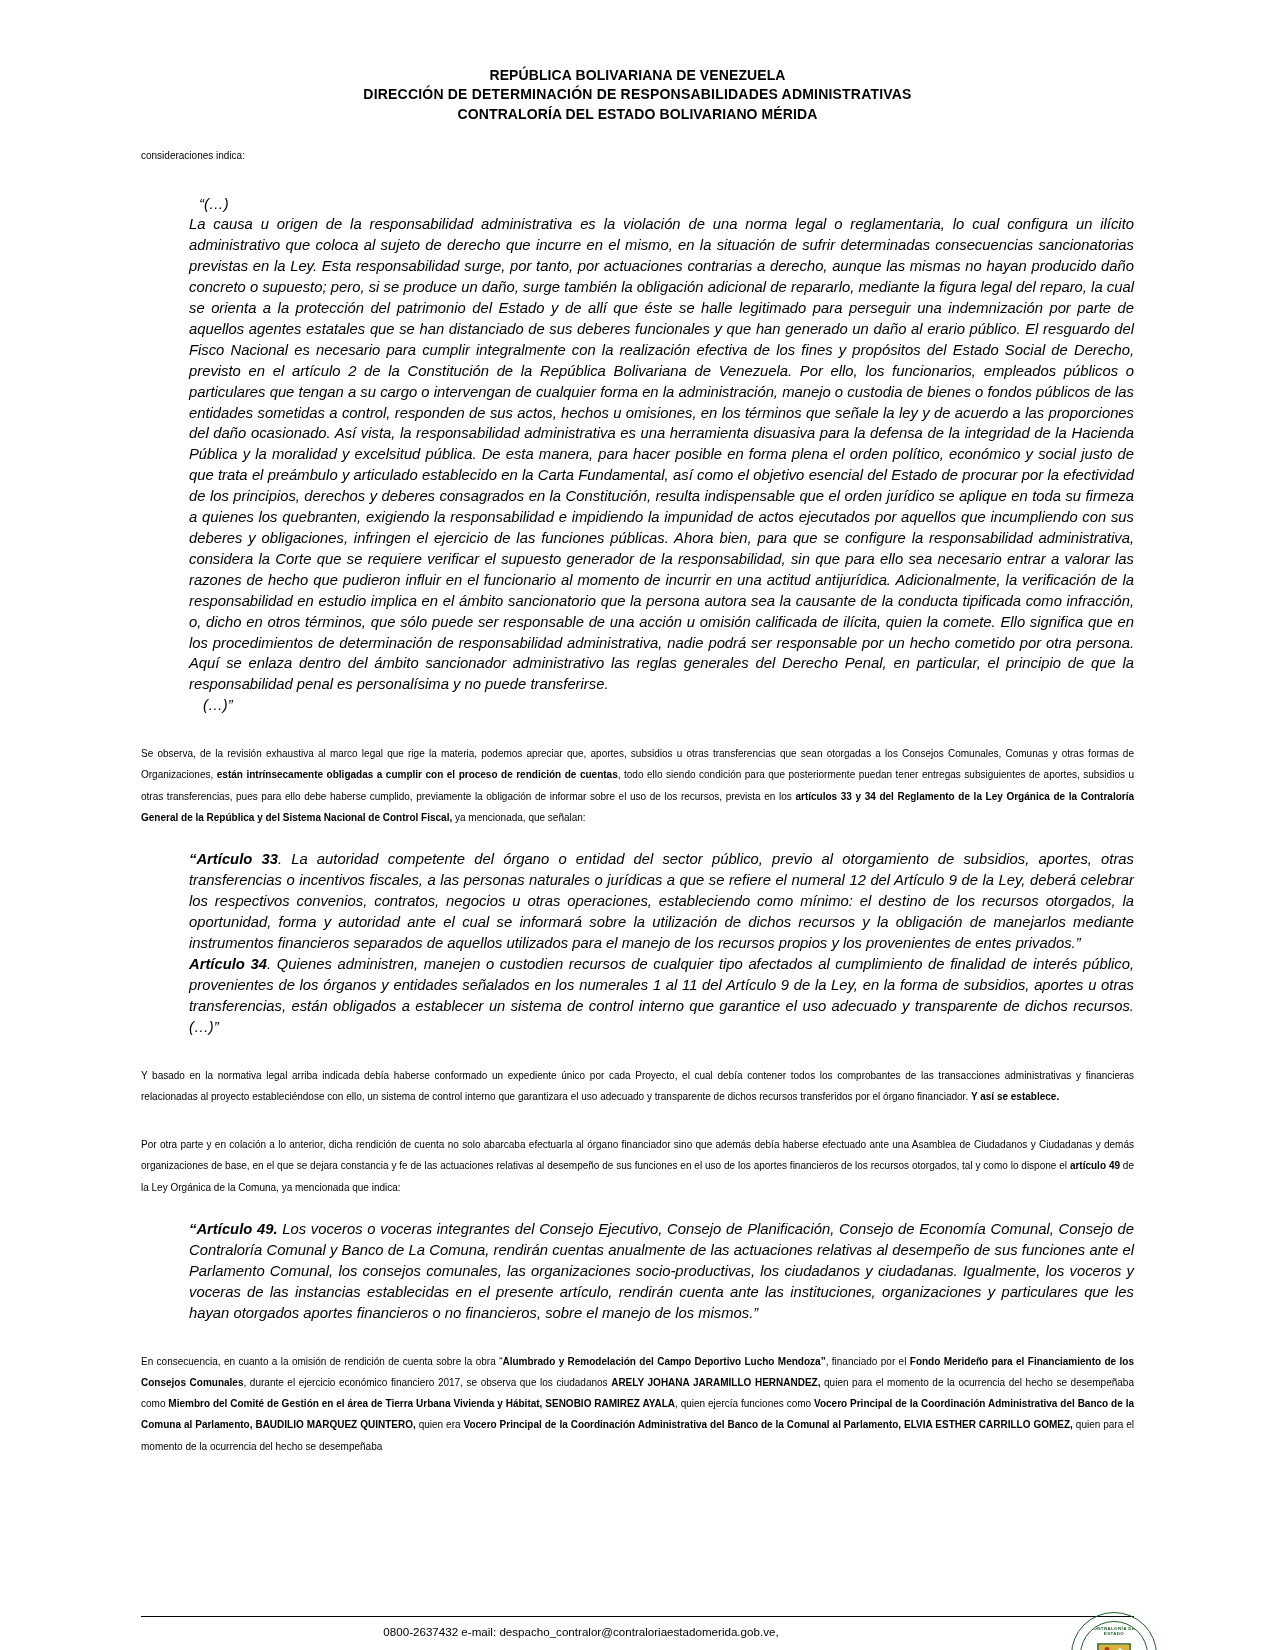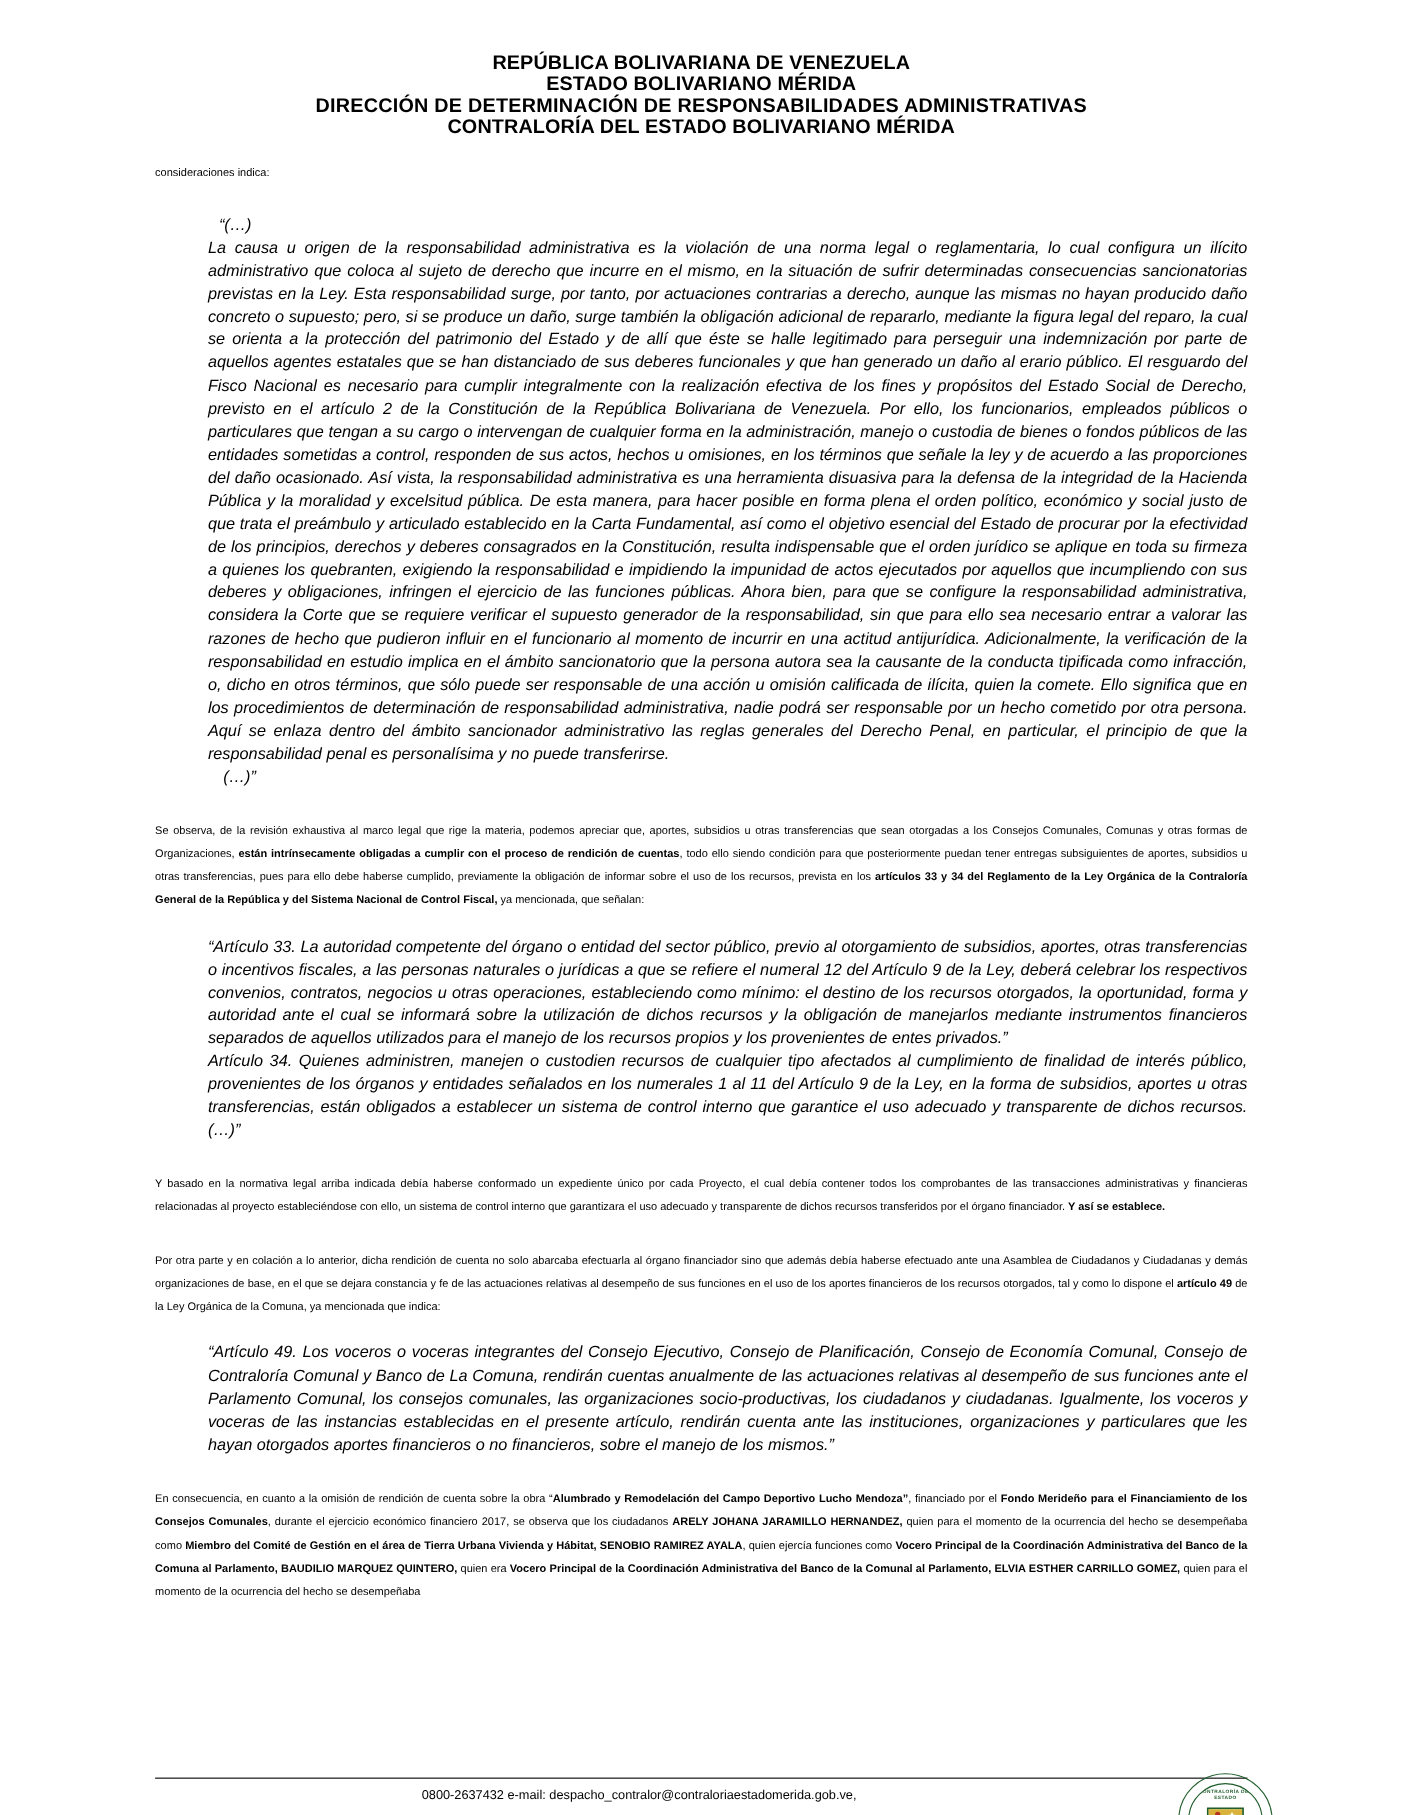--- a/index.html
+++ b/index.html
@@ -23,23 +23,23 @@
   .content {
     position: absolute;
     left: 141px;
     top: 0;
     width: 993px;
   }
 
   
   .doc-header {
     text-align: center;
-    padding-top: 48px;
+    padding-top: 66px;
     font-weight: bold;
-    font-size: 18px;
+    font-size: 14px;
     line-height: 19.4px;
     letter-spacing: 0.1px;
   }
   .doc-header .hline { display: block; white-space: nowrap; }
   .doc-header .hline.wide { letter-spacing: 0.2px; }
 
   
   p.body {
     margin: 0;
     font-size: 10px;
@@ -58,21 +58,21 @@
     width: 945px;
     font-style: italic;
     font-size: 14.8px;
     line-height: 20.9px;
     text-align: justify;
     text-justify: inter-word;
   }
   .quote p { margin: 0; }
   .quote .ellipsis-open { padding-left: 10px; font-style: italic; }
   .quote .ellipsis-close { padding-left: 14px; font-style: italic; }
-  .quote b { font-weight: normal; font-style: italic; }
+  .quote b { font-weight: bold; font-style: italic; }
 
   
   .footer {
     position: absolute;
     left: 0;
     right: 0;
     bottom: 34px;
     width: 1275px;
   }
   .footer-rule {
@@ -137,21 +137,20 @@
 </style>
 </head>
 <body>
 
 <div class="page">
 
   <div class="content">
 
     <div class="doc-header">
       <span class="hline">REPÚBLICA BOLIVARIANA DE VENEZUELA</span>
-      <span class="hline">ESTADO BOLIVARIANO MÉRIDA</span>
       <span class="hline wide">DIRECCIÓN DE DETERMINACIÓN DE RESPONSABILIDADES ADMINISTRATIVAS</span>
       <span class="hline">CONTRALORÍA DEL ESTADO BOLIVARIANO MÉRIDA</span>
     </div>
 
     <div class="gap-md"></div>
 
     <p class="body">consideraciones indica:</p>
 
     <div class="gap-lg"></div>
 

